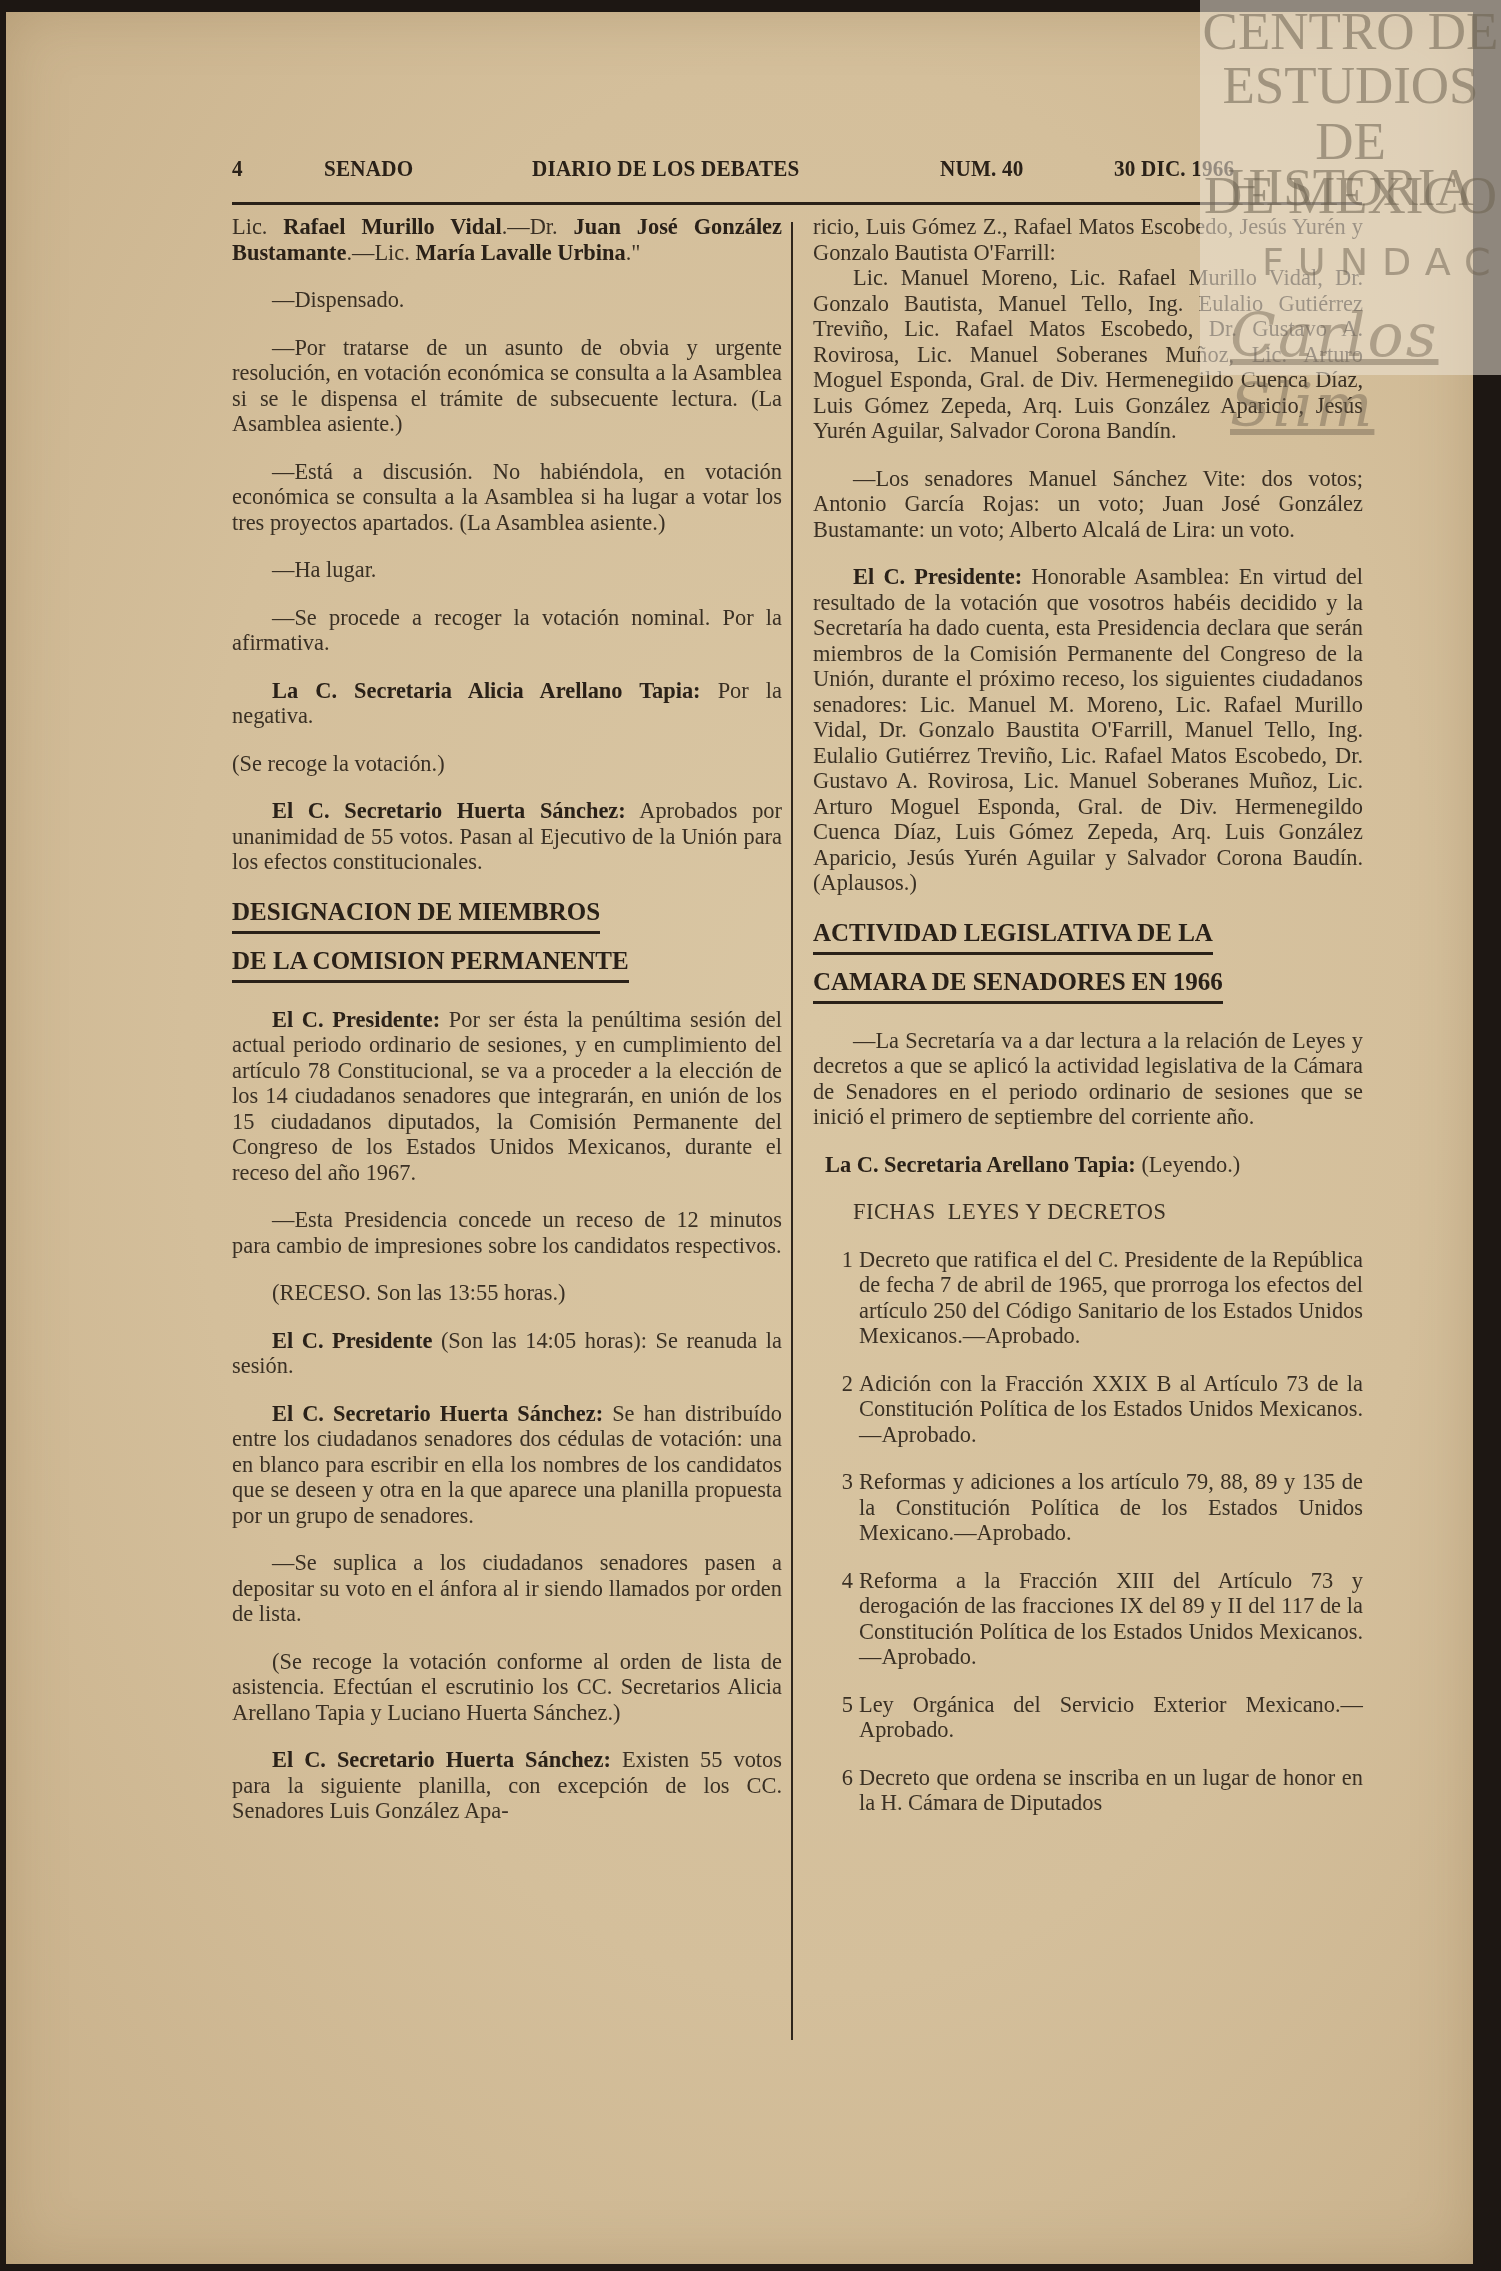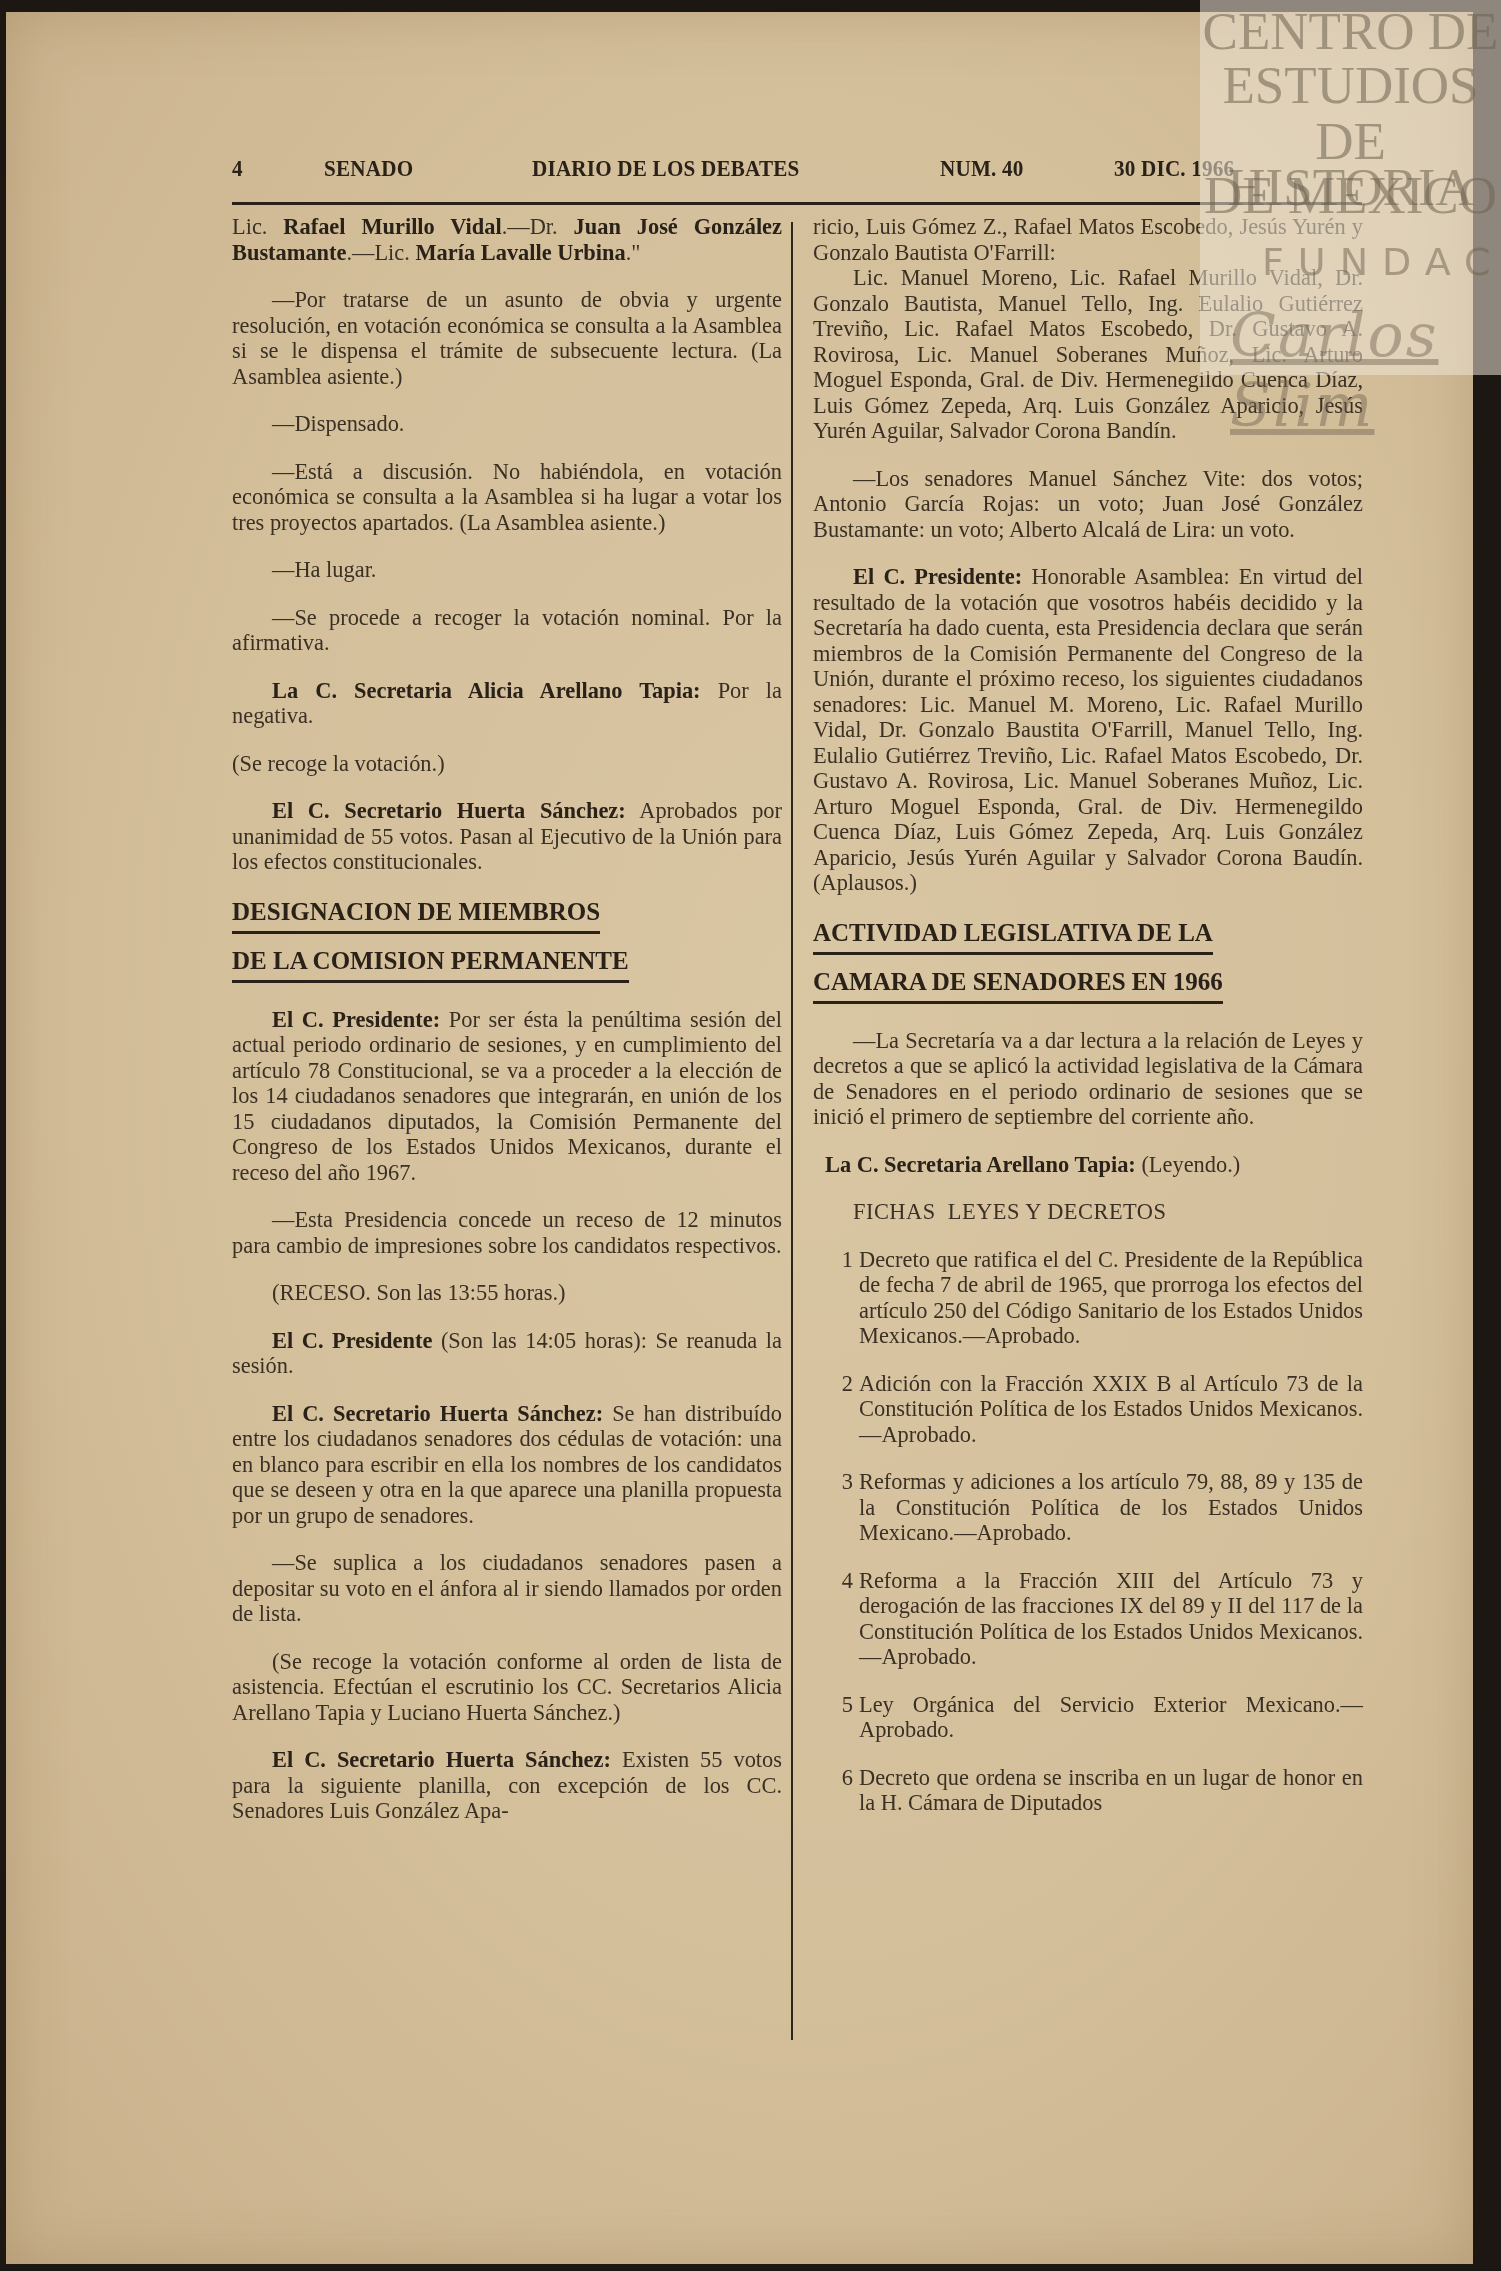--- a/index.html
+++ b/index.html
@@ -79,22 +79,22 @@
   <span style="left:92px">SENADO</span>
   <span style="left:300px">DIARIO DE LOS DEBATES</span>
   <span style="left:708px">NUM. 40</span>
   <span style="left:882px">30 DIC. 1966</span>
 </div>
 <div class="hdr-rule"></div>
 <div class="col-divider"></div>
 
 <div class="col left">
   <p class="noindent"><span>Lic. </span><b>Rafael Murillo Vidal</b><span>.—Dr. </span><b>Juan José González Bustamante</b><span>.—Lic. </span><b>María Lavalle Urbina</b><span>."</span></p>
+  <p>—Dispensado.</p>
   <p>—Por tratarse de un asunto de obvia y urgente resolución, en votación económica se consulta a la Asamblea si se le dispensa el trámite de subsecuente lectura. (La Asamblea asiente.)</p>
-  <p>—Dispensado.</p>
   <p>—Está a discusión. No habiéndola, en votación económica se consulta a la Asamblea si ha lugar a votar los tres proyectos apartados. (La Asamblea asiente.)</p>
   <p>—Ha lugar.</p>
   <p>—Se procede a recoger la votación nominal. Por la afirmativa.</p>
   <p><b>La C. Secretaria Alicia Arellano Tapia:</b><span> Por la negativa.</span></p>
   <p class="center">(Se recoge la votación.)</p>
   <p><b>El C. Secretario Huerta Sánchez:</b><span> Aprobados por unanimidad de 55 votos. Pasan al Ejecutivo de la Unión para los efectos constitucionales.</span></p>
   <div class="title-block">
     <div class="section-title">DESIGNACION DE MIEMBROS</div>
     <div class="section-title">DE LA COMISION PERMANENTE</div>
   </div>

